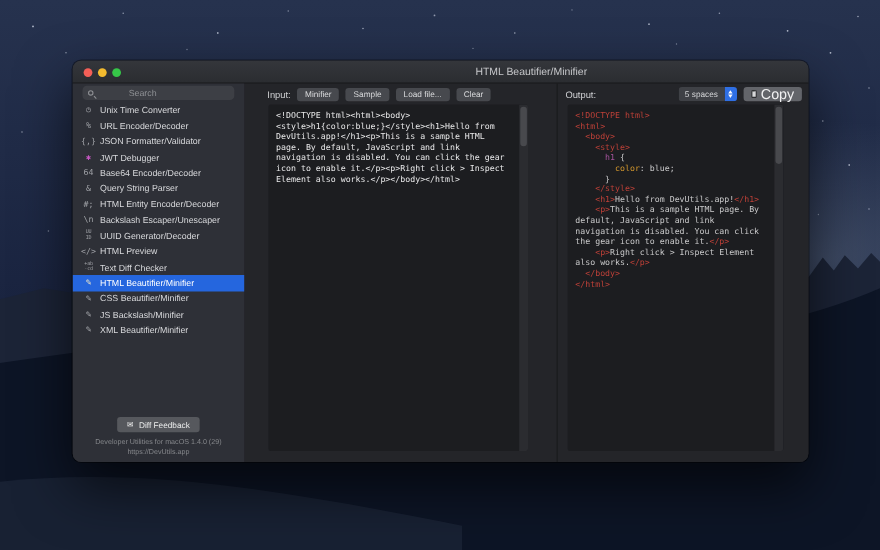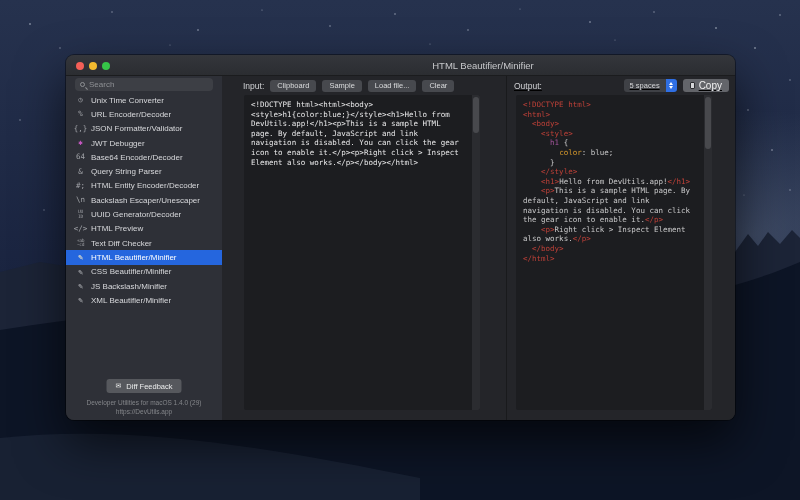--- a/index.html
+++ b/index.html
@@ -26,21 +26,21 @@
   .win-body { flex:1; display:flex; min-height:0; }
 
   
   .sidebar { width:156px; background:#2e3037; position:relative; flex:0 0 156px; }
   .search {
     margin:2px 9px 2px; height:13px; background:#3d3f45; border-radius:4px;
     display:flex; align-items:center; padding:0 5px; gap:4px;
   }
   .mag { width:5px; height:5px; border:1px solid #8e9094; border-radius:50%; position:relative; flex:0 0 auto; }
   .mag::after { content:""; position:absolute; width:3px; height:1px; background:#8e9094; transform:rotate(45deg); left:3.5px; top:4.5px; }
-  .search-ph { font-size:8px; color:#8e9094; }
+  .search-ph { font-size:8px; color:#8e9094;margin-left:28px; }
 
   .side-items { margin-top:2px; }
   .side-item { height:14.3px; display:flex; align-items:center; padding-left:7px; cursor:default; }
   .side-item.selected { background:#2566de; }
   .side-icon {
     width:15px; flex:0 0 15px; text-align:center; font-size:7.5px; color:#9fa1a6;
     font-family:"DejaVu Sans Mono", monospace; line-height:8px;
   }
   .side-icon.stacked { white-space:pre-line; font-size:4.6px; line-height:4.4px; letter-spacing:-0.2px; }
   .side-icon.jwt { color:#c858c4; }
@@ -54,39 +54,39 @@
     background:#56585d; border-radius:3px; height:14px; padding:0 9px;
     display:flex; align-items:center; gap:5px; color:#eceded; font-size:7.5px; white-space:nowrap;
   }
   .envelope { font-size:7px; color:#eceded; }
   .side-footer { position:absolute; bottom:4px; left:0; right:0; text-align:center; font-size:6.5px; line-height:9px; color:#84868a; }
 
   
   .content { flex:1; display:flex; background:#242529; min-width:0; }
   .panel { position:relative;margin-left:14px; }
   .panel.input-panel  { width:256px; flex:0 0 256px; }
-  .panel.output-panel { flex:1; border-left:1px solid #191a1c;text-decoration:underline; }
+  .panel.output-panel { flex:1; border-left:1px solid #191a1c; }
 
   .panel-header { height:19px; display:flex; align-items:center; padding:0 7px; gap:6px; }
   .panel-label { font-size:8.5px; color:#cfd0d3; }
   .small-btn {
     background:#47494e; border-radius:3px; height:12px; padding:0 7px;
     display:flex; align-items:center; font-size:7.5px; color:#d9dadc; white-space:nowrap;
   }
   .header-spacer { flex:1; }
 
   .indent-select { display:flex; height:13px; border-radius:3px; overflow:hidden; }
   .indent-value { background:#3f4146; color:#d4d5d7; font-size:7.5px; display:flex; align-items:center; padding:0 6px; }
   .stepper { width:11px; background:#2f6fe4; display:flex; flex-direction:column; align-items:center; justify-content:center; gap:1.5px; }
   .tri-up   { width:0; height:0; border-left:2.5px solid transparent; border-right:2.5px solid transparent; border-bottom:3px solid #fff; }
   .tri-down { width:0; height:0; border-left:2.5px solid transparent; border-right:2.5px solid transparent; border-top:3px solid #fff; }
 
   .copy-btn {
     background:#63656a; border-radius:3px; height:13px; padding:0 7px; margin-right:-1px;
-    display:flex; align-items:center; gap:4px; color:#f1f1f2; font-size:10px;
+    display:flex; align-items:center; gap:4px; color:#f1f1f2; font-size:13px;
   }
   .clipboard { width:5px; height:7px; border:1px solid #2d2e31; border-radius:1px; background:#d6d7d9; position:relative; }
   .clipboard::before { content:""; position:absolute; left:0.5px; top:-1.5px; width:2px; height:1.5px; background:#2d2e31; }
 
   .editor {
     position:absolute; top:19px; bottom:10px; background:#1c1d20; border-radius:2px;
     font-family:"DejaVu Sans Mono", monospace; font-size:7.5px; line-height:9.6px;
     color:#e9e9ea; overflow:hidden;
   }
   .input-panel  .editor { left:8px; right:12px; }
@@ -245,21 +245,21 @@
         <div>Developer Utilities for macOS 1.4.0 (29)</div>
         <div>https://DevUtils.app</div>
       </div>
     </div>
 
     <div class="content">
 
       <div class="panel input-panel">
         <div class="panel-header">
           <span class="panel-label">Input:</span>
-          <span class="small-btn">Clipboard</span>
+          <span class="small-btn">Minifier</span>
           <span class="small-btn">Sample</span>
           <span class="small-btn">Load file...</span>
           <span class="small-btn">Clear</span>
         </div>
         <div class="editor">
           <div class="editor-text">&lt;!DOCTYPE html&gt;&lt;html&gt;&lt;body&gt;&lt;style&gt;h1{color:blue;}&lt;/style&gt;&lt;h1&gt;Hello from DevUtils.app!&lt;/h1&gt;&lt;p&gt;This is a sample HTML page. By default, JavaScript and link navigation is disabled. You can click the gear icon to enable it.&lt;/p&gt;&lt;p&gt;Right click &gt; Inspect Element also works.&lt;/p&gt;&lt;/body&gt;&lt;/html&gt;</div>
           <div class="scroll-track">
             <div class="scroll-thumb"></div>
           </div>
         </div>

